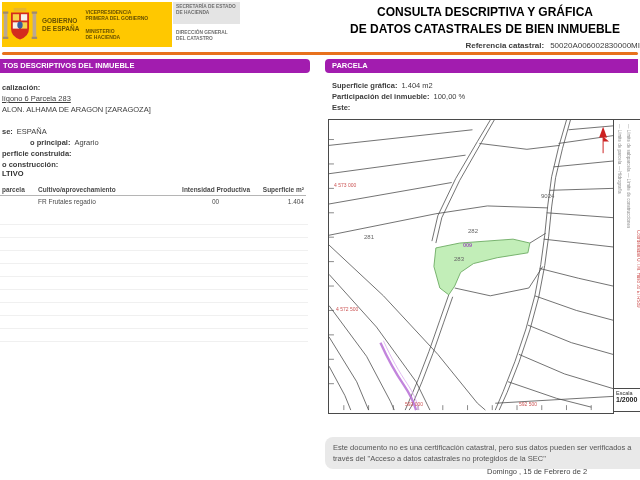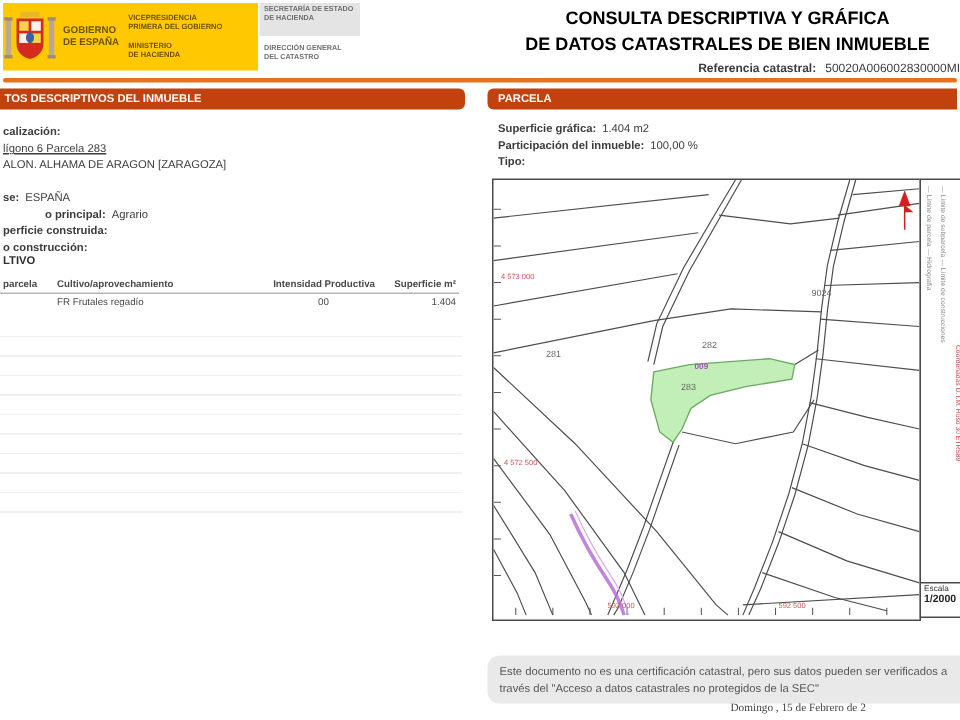--- a/index.html
+++ b/index.html
@@ -16,21 +16,21 @@
   .secretaria-box{background:#e4e4e4;padding:2px 3px;height:18px;}
   .logo-sm{font-size:4.8px;line-height:6px;color:#6f6f6f;font-weight:bold;}
   .gobierno-txt{font-size:6.5px;line-height:8px;color:#6b5300;font-weight:bold;margin-left:4px;}
   .vice-txt{font-size:5px;line-height:6.5px;color:#6b5300;font-weight:bold;margin-left:6px;}
   .vice-group{display:flex;flex-direction:column;gap:6px;}
   .orange-rule{left:2px;top:52px;width:636px;height:3px;background:#e8711c;border-radius:2px;}
   .doc-title{left:330px;width:310px;text-align:center;font-weight:bold;font-size:12px;color:#000000;}
   .ref-line{left:330px;top:41px;width:310px;text-align:right;font-size:8px;color:#3c3c3c;}
   .ref-line b{margin-right:6px;}
   
-  .banner{height:14px;background:#c2410c;color:#ffffff;font-weight:bold;font-size:7.5px;line-height:14px;}
+  .banner{height:14px;background:#a21caf;color:#ffffff;font-weight:bold;font-size:7.5px;line-height:14px;}
   .banner-left{left:0;top:59px;width:310px;border-radius:0 4px 4px 0;padding-left:3px;box-sizing:border-box;}
   .banner-right{left:325px;top:59px;width:313px;border-radius:4px 0 0 4px;padding-left:7px;box-sizing:border-box;}
   
   .fld{font-size:7.5px;line-height:9px;white-space:nowrap;}
   .fld b{margin-right:4px;}
   .cultivo-title{font-size:7.5px;font-weight:bold;color:#2f2f2f;}
   .th{font-size:6.5px;font-weight:bold;color:#4a4a4a;white-space:nowrap;}
   .td{font-size:6.5px;color:#4a4a4a;white-space:nowrap;}
   .tbl-rule{height:1px;background:#b5b5b5;}
   .empty-rows{left:0;top:212px;width:308px;height:136px;
@@ -44,21 +44,21 @@
   .legend-box{left:613px;top:119px;width:34px;height:293px;border:1px solid #4a4a4a;background:#fff;box-sizing:border-box;}
   .legend-col{position:absolute;writing-mode:vertical-rl;font-size:4.5px;line-height:6px;color:#8a8a8a;white-space:nowrap;}
   .legend-col .li::before{content:"— ";color:#999;}
   .legend-red{color:#cc4444;}
   .escala-box{position:absolute;left:0;bottom:0;width:100%;height:23px;border-top:1px solid #4a4a4a;padding:1px 2px;box-sizing:border-box;}
   .escala-label{font-size:5.5px;color:#333;display:block;}
   .escala-value{font-size:7px;color:#222;font-weight:bold;display:block;}
   
   .disclaimer{left:325px;top:437px;width:332px;background:#e9e9e9;border-radius:8px;
     padding:5px 8px;box-sizing:border-box;font-size:7.5px;line-height:11px;color:#555;}
-  .date-line{left:487px;top:467px;font-size:7.5px;color:#444;white-space:nowrap;font-family:Liberation Serif, serif;}
+  .date-line{left:487px;top:467px;font-size:7.5px;color:#444;white-space:nowrap;}
 </style>
 </head>
 <body>
 
 <div class="abs logo-yellow">
   <svg width="36" height="40" viewBox="0 0 40 44">
     <rect x="2" y="9" width="4" height="26" fill="#b9a894"></rect>
     <rect x="1" y="7" width="6" height="2.5" fill="#a08a70"></rect>
     <rect x="1" y="35" width="6" height="2.5" fill="#a08a70"></rect>
     <rect x="34" y="9" width="4" height="26" fill="#b9a894"></rect>
@@ -140,21 +140,21 @@
 <div class="abs empty-rows"></div>
 
 <div class="abs banner banner-right">PARCELA</div>
 
 <div class="abs fld" style="left:332px;top:81px;">
   <b>Superficie gráfica:</b><span>1.404 m2</span>
 </div>
 <div class="abs fld" style="left:332px;top:92px;">
   <b>Participación del inmueble:</b><span>100,00 %</span>
 </div>
-<div class="abs fld" style="left:332px;top:103px;"><b>Tipo:</b></div>
+<div class="abs fld" style="left:332px;top:103px;"><b>Este:</b></div>
 
 <div class="abs map-box">
   <svg class="map-svg" viewBox="0 0 287 300" preserveAspectRatio="none">
     <g stroke="#4d4d4d" stroke-width="0.8" fill="none">
       <path d="M163,0 L150,22 L128,60 L110,98 L104,124"></path>
       <path d="M167,0 L154,23 L132,62 L114,100 L108,126"></path>
       <path d="M0,26 L145,10"></path>
       <path d="M0,55 L138,36"></path>
       <path d="M0,86 L124,64"></path>
       <path d="M0,118 L108,96"></path>

